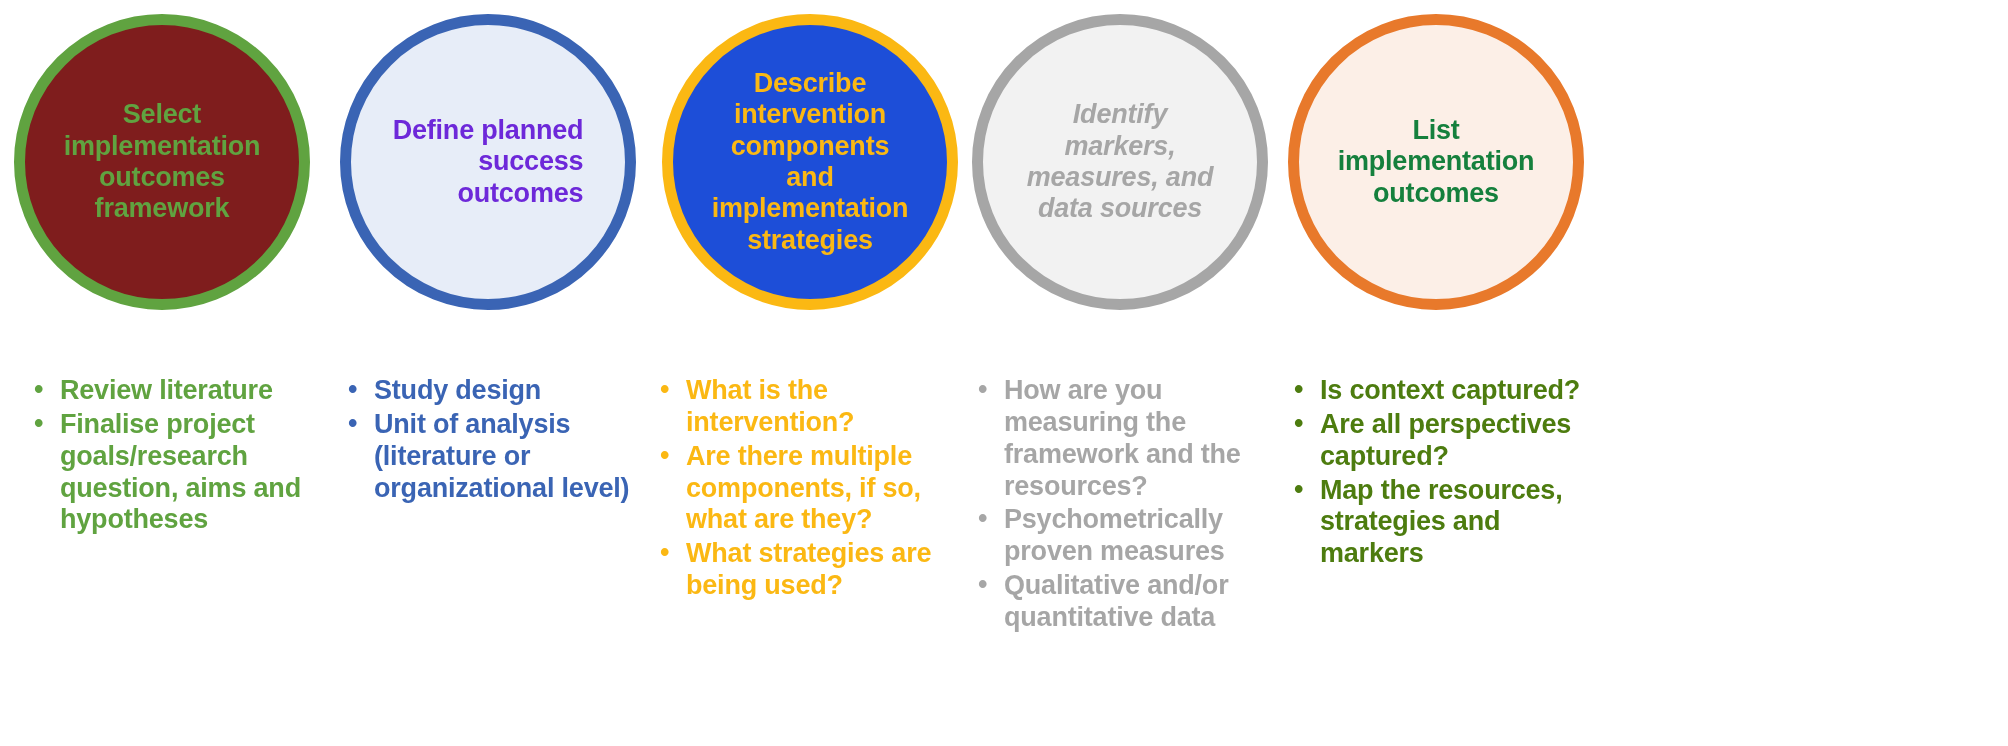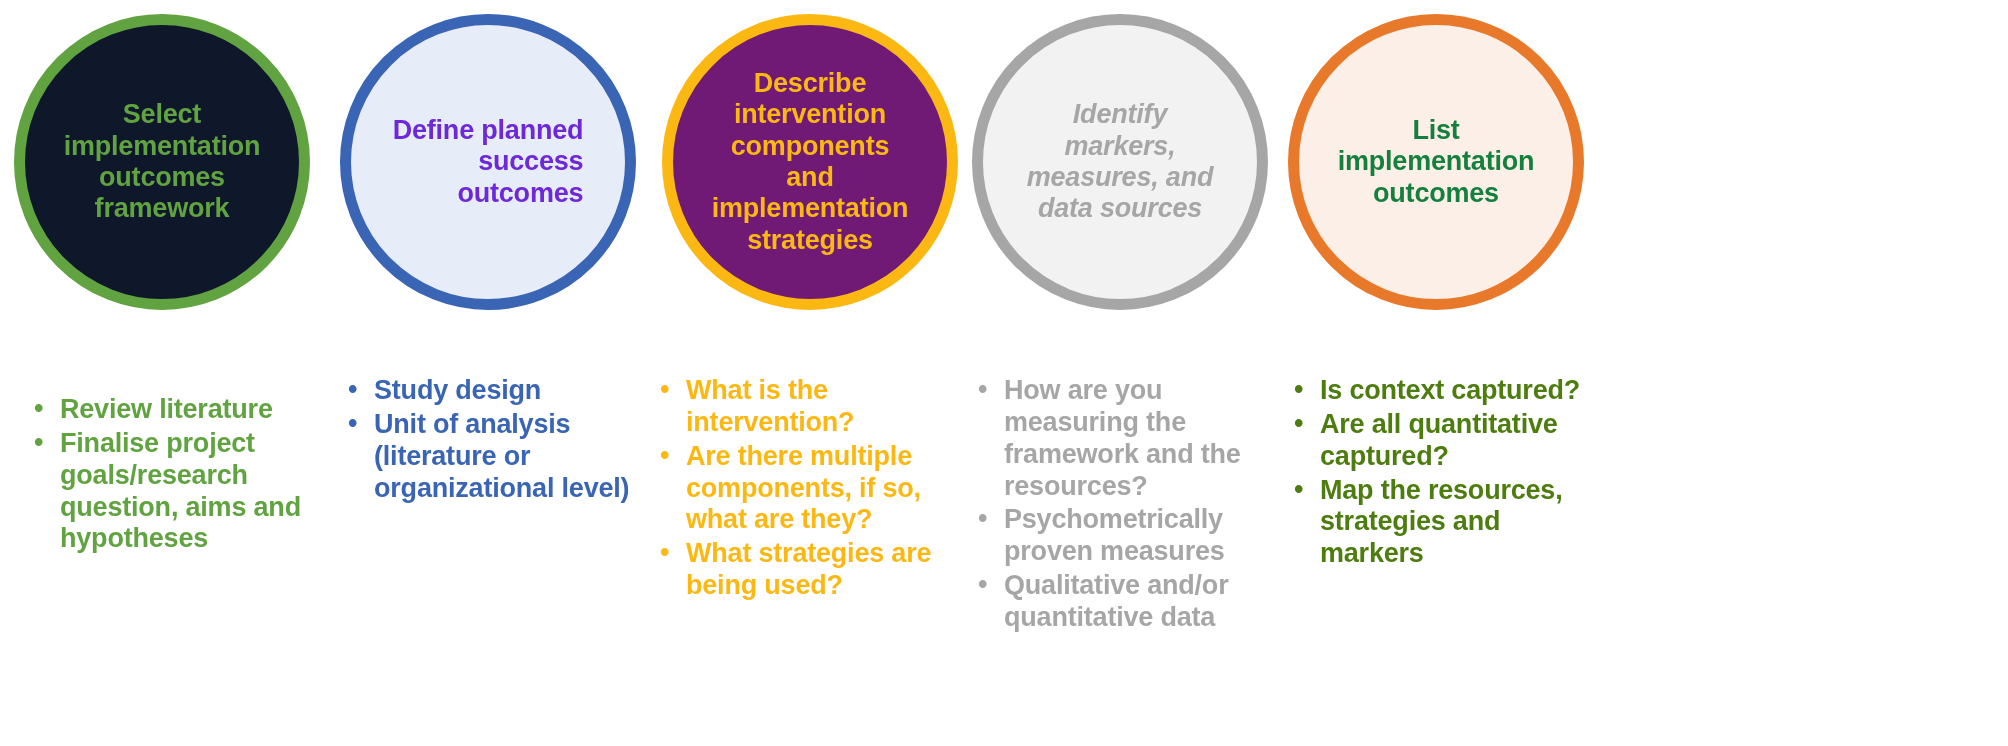--- a/index.html
+++ b/index.html
@@ -115,28 +115,28 @@
 <body>
 
 <div id="diagram">
     <div class="stage" id="stage-0" style="left: 14px;">
       <div class="arrow" style="left: 0px;">
         <svg viewBox="0 0 440 296" width="440" height="296" style="position: absolute; left: 0px; top: 0px;">
           <path d="M 205 36 L 355 148 L 205 260 Z" fill="#60A340"></path>
         </svg>
       </div>
       <div class="circle-wrap">
-        <div class="circle" style="border-color: rgb(96, 163, 64); background: #0f172a;">
+        <div class="circle" style="border-color: rgb(96, 163, 64); background: #7f1d1d;">
           <div class="circle-label" style="color: rgb(96, 163, 64);">Select
 implementation
 outcomes
 framework</div>
         </div>
       </div>
-      <ul class="bullets" style="left: 14px; width: 300px; top: 394px; color: rgb(96, 163, 64);">
+      <ul class="bullets" style="left: 14px; width: 300px; top: 375px; color: rgb(96, 163, 64);">
         <li>Review literature</li>
         <li>Finalise project goals/research question, aims and hypotheses</li>
       </ul>
     </div>
     <div class="stage" id="stage-1" style="left: 340px;">
       <div class="arrow" style="left: 0px;">
         <svg viewBox="0 0 440 296" width="440" height="296" style="position: absolute; left: 0px; top: 0px;">
           <path d="M 205 36 L 355 148 L 205 260 Z" fill="#3A64B4"></path>
         </svg>
       </div>
@@ -152,21 +152,21 @@
         <li>Unit of analysis (literature or organizational level)</li>
       </ul>
     </div>
     <div class="stage" id="stage-2" style="left: 662px;">
       <div class="arrow" style="left: 0px;">
         <svg viewBox="0 0 440 296" width="440" height="296" style="position: absolute; left: 0px; top: 0px;">
           <path d="M 205 36 L 355 148 L 205 260 Z" fill="#FBB813"></path>
         </svg>
       </div>
       <div class="circle-wrap">
-        <div class="circle" style="border-color: rgb(251, 184, 19); background: #701a75;">
+        <div class="circle" style="border-color: rgb(251, 184, 19); background: #1d4ed8;">
           <div class="circle-label" style="color: rgb(251, 184, 19);">Describe
 intervention
 components
 and
 implementation
 strategies</div>
         </div>
       </div>
       <ul class="bullets" style="left: -8px; width: 300px; top: 375px; color: rgb(251, 184, 19);">
         <li>What is the intervention?</li>
@@ -197,17 +197,17 @@
     <div class="stage" id="stage-4" style="left: 1288px;">
       <div class="circle-wrap">
         <div class="circle" style="border-color: rgb(232, 121, 43); background: rgb(252, 239, 231);">
           <div class="circle-label" style="color: #15803d;">List
 implementation
 outcomes</div>
         </div>
       </div>
       <ul class="bullets" style="left: 0px; width: 310px; top: 375px; color: #4d7c0f;">
         <li>Is context captured?</li>
-        <li>Are all quantitative captured?</li>
+        <li>Are all perspectives captured?</li>
         <li>Map the resources, strategies and markers</li>
       </ul>
     </div>
   </div>
 
 </body></html>

